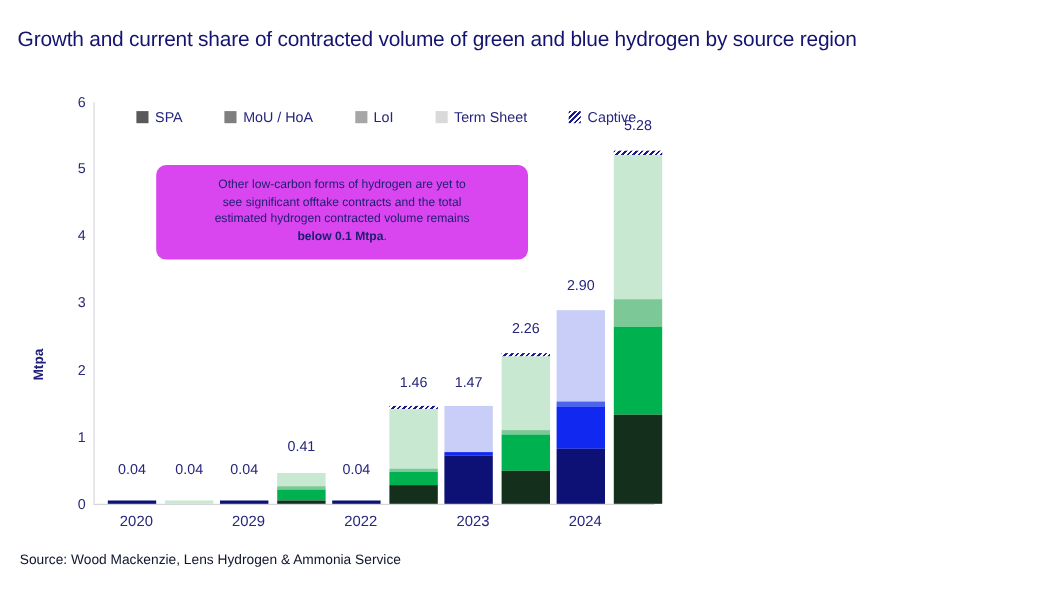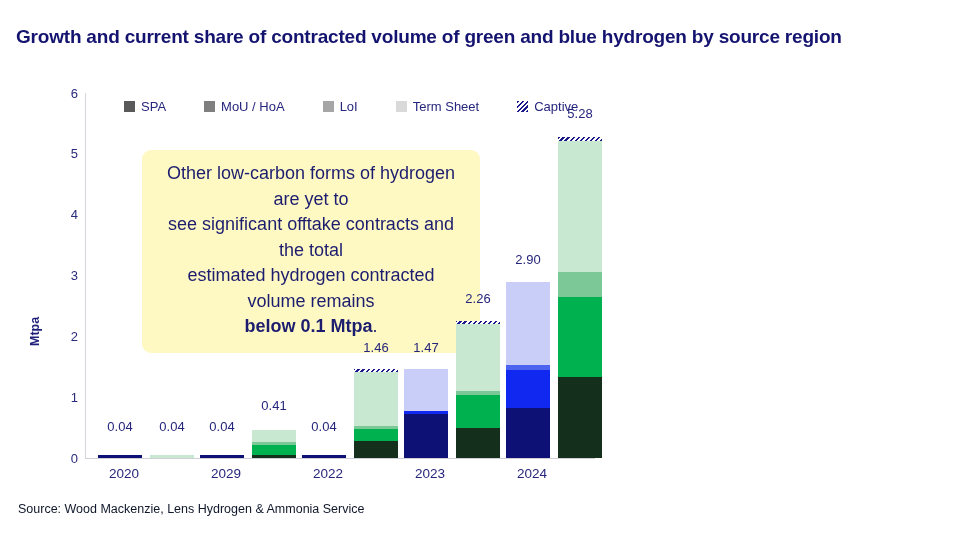--- a/index.html
+++ b/index.html
@@ -16,21 +16,21 @@
     position: relative;
   }
 
   
   #chart-title {
     position: absolute;
     left: 16px;
     top: 24px;
     width: 890px;
     font-size: 19px;
-    font-weight: bold;
+    font-weight: normal;
     line-height: 1.32;
     color: #141470;
     letter-spacing: -0.2px;
   }
 
   
   #plot-area {
     position: absolute;
     left: 0;
     top: 88px;
@@ -107,25 +107,25 @@
     );
   }
 
   
   #callout {
     position: absolute;
     left: 142px;
     top: 62px;
     width: 338px;
     box-sizing: border-box;
-    background: #fef9c3;
+    background: #d946ef;
     border-radius: 9px;
     padding: 11px 16px 13px;
     text-align: center;
-    font-size: 18px;
+    font-size: 11px;
     line-height: 1.42;
     color: #1d1d6f;
   }
   #callout b { font-weight: bold; }
 
   
   .bar {
     position: absolute;
     bottom: 0;
     width: 44px;

